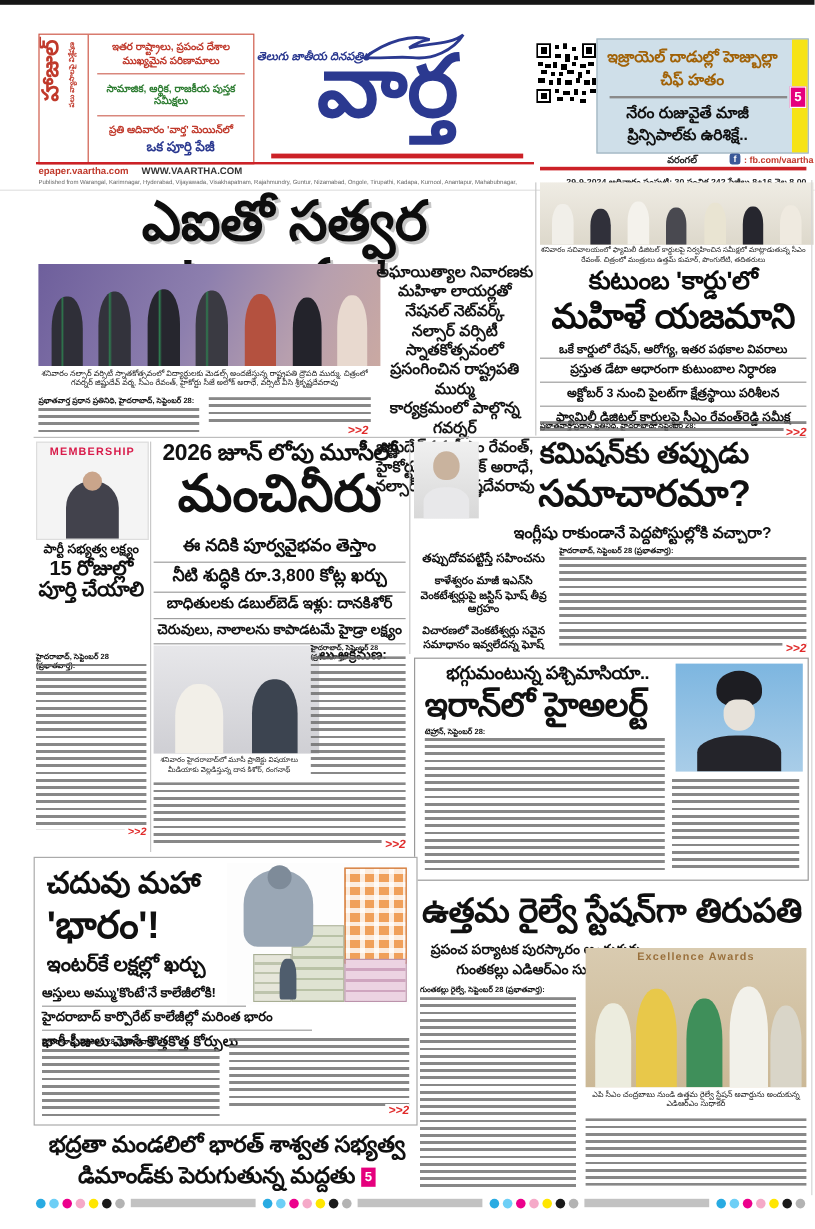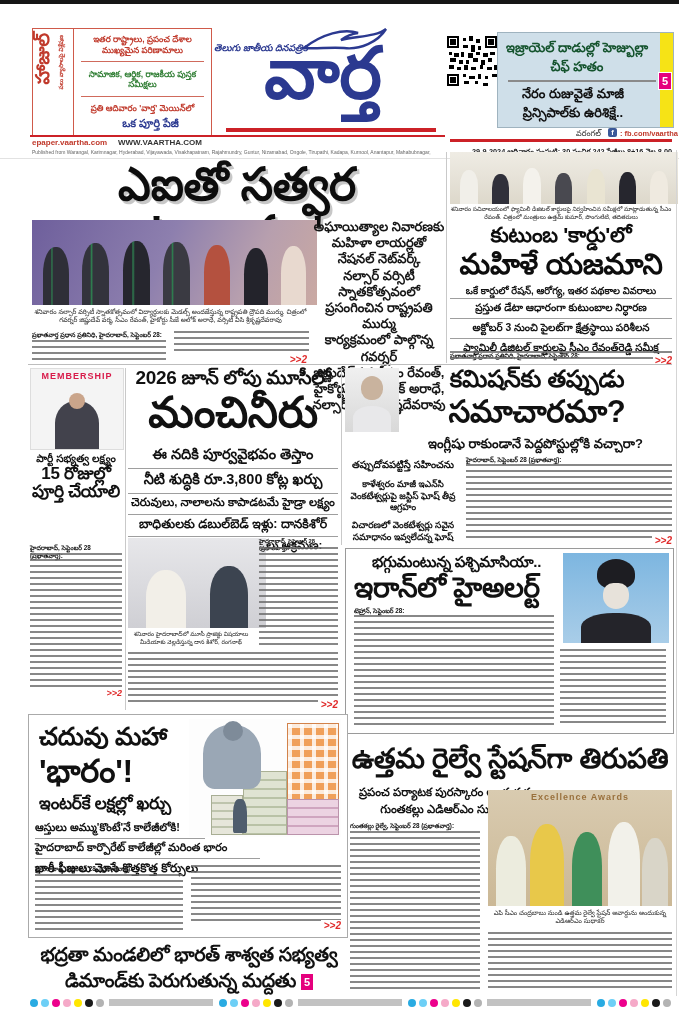--- a/index.html
+++ b/index.html
@@ -98,26 +98,26 @@
       <rect x="18" y="22" width="2" height="3" fill="#000"></rect>
     <rect x="22" y="23" width="2" height="2" fill="#000"></rect>
       <rect x="26" y="22" width="3" height="2" fill="#000"></rect>
       <rect x="10" y="26" width="3" height="2" fill="#000"></rect>
     <rect x="16" y="26" width="2" height="2" fill="#000"></rect>
       <rect x="21" y="27" width="3" height="2" fill="#000"></rect>
   </svg>
 
   <div class="abs" style="left:497px;top:32px;width:175px;height:94px;background:#cfdfe9;border:1px solid #9fb3bf;">
     <div style="position:absolute;right:0;top:0;width:13px;height:100%;background:#f6e316;"></div>
-    <div style="position:absolute;left:4px;top:6px;width:150px;font-size:13px;font-weight:900;text-align:center;line-height:1.45;color:#14532d;">ఇజ్రాయెల్ దాడుల్లో హెజ్బుల్లా చీఫ్ హతం</div>
+    <div style="position:absolute;left:4px;top:6px;width:150px;font-size:13px;font-weight:900;text-align:center;line-height:1.45;color:#a16207;">ఇజ్రాయెల్ దాడుల్లో హెజ్బుల్లా చీఫ్ హతం</div>
     <div style="position:absolute;left:10px;top:47px;width:148px;height:1.5px;background:#8a8a8a;"></div>
     <div class="badge" style="position:absolute;right:1px;top:39px;width:12px;height:16px;font-size:11px;line-height:16px;border:1px solid #fff;">5</div>
     <div style="position:absolute;left:0;top:52px;width:150px;font-size:13px;font-weight:900;text-align:center;line-height:1.45;color:#101010;">నేరం రుజువైతే మాజీ ప్రిన్సిపాల్‌కు ఉరిశిక్షే..</div>
   </div>
-  <div class="abs" style="left:556px;top:129px;font-size:8px;font-weight:normal;color:#222;margin-left:20px;">వరంగల్</div>
+  <div class="abs" style="left:556px;top:129px;font-size:8px;font-weight:bold;color:#222;">వరంగల్</div>
   <div class="abs" style="left:608px;top:128px;width:9px;height:9px;background:#3b5998;color:#fff;font-size:7.5px;font-weight:900;text-align:center;line-height:9px;border-radius:2px;">f</div>
   <div class="abs" style="left:620px;top:129px;font-size:7.5px;font-weight:900;color:#c0392b;">: fb.com/vaartha</div>
   <div class="abs" style="left:450px;top:139px;width:222px;height:2.5px;background:#cc2127;"></div>
 
   <div class="abs" style="left:32px;top:149px;width:400px;font-size:5px;color:#666;white-space:nowrap;overflow:hidden;">Published from Warangal, Karimnagar, Hyderabad, Vijayawada, Visakhapatnam, Rajahmundry, Guntur, Nizamabad, Ongole, Tirupathi, Kadapa, Kurnool, Anantapur, Mahabubnagar, Khammam, Nellore, Nalgonda, Tadepalligudem, Srikakulam</div>
   <div class="abs" style="left:430px;top:147px;width:242px;font-size:7.3px;font-weight:bold;color:#222;text-align:right;">29-9-2024 ఆదివారం సంపుటి: 30 సంచిక 242 పేజీలు 8+16 వెల 8.00</div>
   <div class="abs rule-h" style="left:0;top:158px;width:679px;background:#e2e2e2;"></div>
 
   <div class="abs hd ctr" style="left:28px;top:160px;width:418px;font-size:46px;color:#0d0d0d;text-shadow:2.5px 2.5px 0 rgba(0,0,0,.22);">ఎఐతో సత్వర 'న్యాయం'</div>
 
@@ -191,22 +191,22 @@
     <div class="flines" style="position:absolute;left:0;top:9px;width:92px;height:138px;"></div>
     <span class="jump" style="position:absolute;right:0;bottom:-2px;background:#fff;padding-left:2px;font-size:9px;">&gt;&gt;2</span>
   </div>
   <div class="abs rule-v" style="left:125px;top:368px;height:342px;"></div>
 
   <div class="abs hd ctr" style="left:128px;top:368px;width:210px;font-size:19px;">2026 జూన్ లోపు మూసీలో</div>
   <div class="abs hd ctr" style="left:128px;top:390px;width:210px;font-size:43px;">మంచినీరు</div>
   <div class="abs" style="left:128px;top:444px;width:210px;">
     <div class="subitem" style="font-size:14.5px;padding:2px 0;">ఈ నదికి పూర్వవైభవం తెస్తాం</div>
     <div class="subitem" style="font-size:14.5px;padding:2px 0;">నీటి శుద్ధికి రూ.3,800 కోట్ల ఖర్చు</div>
+    <div class="subitem" style="font-size:12.5px;padding:2px 0;">బాధితులకు డబుల్‌బెడ్ ఇళ్లు: దానకిశోర్</div>
     <div class="subitem" style="font-size:11.5px;padding:2px 0;">చెరువులు, నాలాలను కాపాడటమే హైడ్రా లక్ష్యం</div>
-    <div class="subitem" style="font-size:12.5px;padding:2px 0;">బాధితులకు డబుల్‌బెడ్ ఇళ్లు: దానకిశోర్</div>
     <div class="subitem" style="font-size:11.5px;padding:2px 0;border-bottom:none;">అమీన్‌పూర్‌లో వేలాది ఎకరాలు ఆక్రమణ: రంగనాథ్</div>
   </div>
   <div class="abs photo" style="left:128px;top:538px;width:126px;height:90px;background:linear-gradient(#e7e7ea,#cfcfd4);display:flex;align-items:flex-end;justify-content:space-around;padding:0 6px;">
     <span class="sil" style="width:40px;height:58px;background:#f2efe8;"></span>
     <span class="sil" style="width:38px;height:62px;background:#3c4450;"></span>
   </div>
   <div class="abs cap" style="left:128px;top:631px;width:126px;font-size:6px;">శనివారం హైదరాబాద్‌లో మూసీ ప్రాజెక్టు విషయాలు మీడియాకు వెల్లడిస్తున్న దాన కిశోర్, రంగనాథ్</div>
   <div class="abs" style="left:259px;top:538px;width:79px;height:110px;">
     <div class="dl" style="font-size:5.8px;">హైదరాబాద్, సెప్టెంబర్ 28 (ప్రభాతవార్త):</div>
     <div class="flines" style="position:absolute;left:0;top:9px;width:79px;height:100px;"></div>

